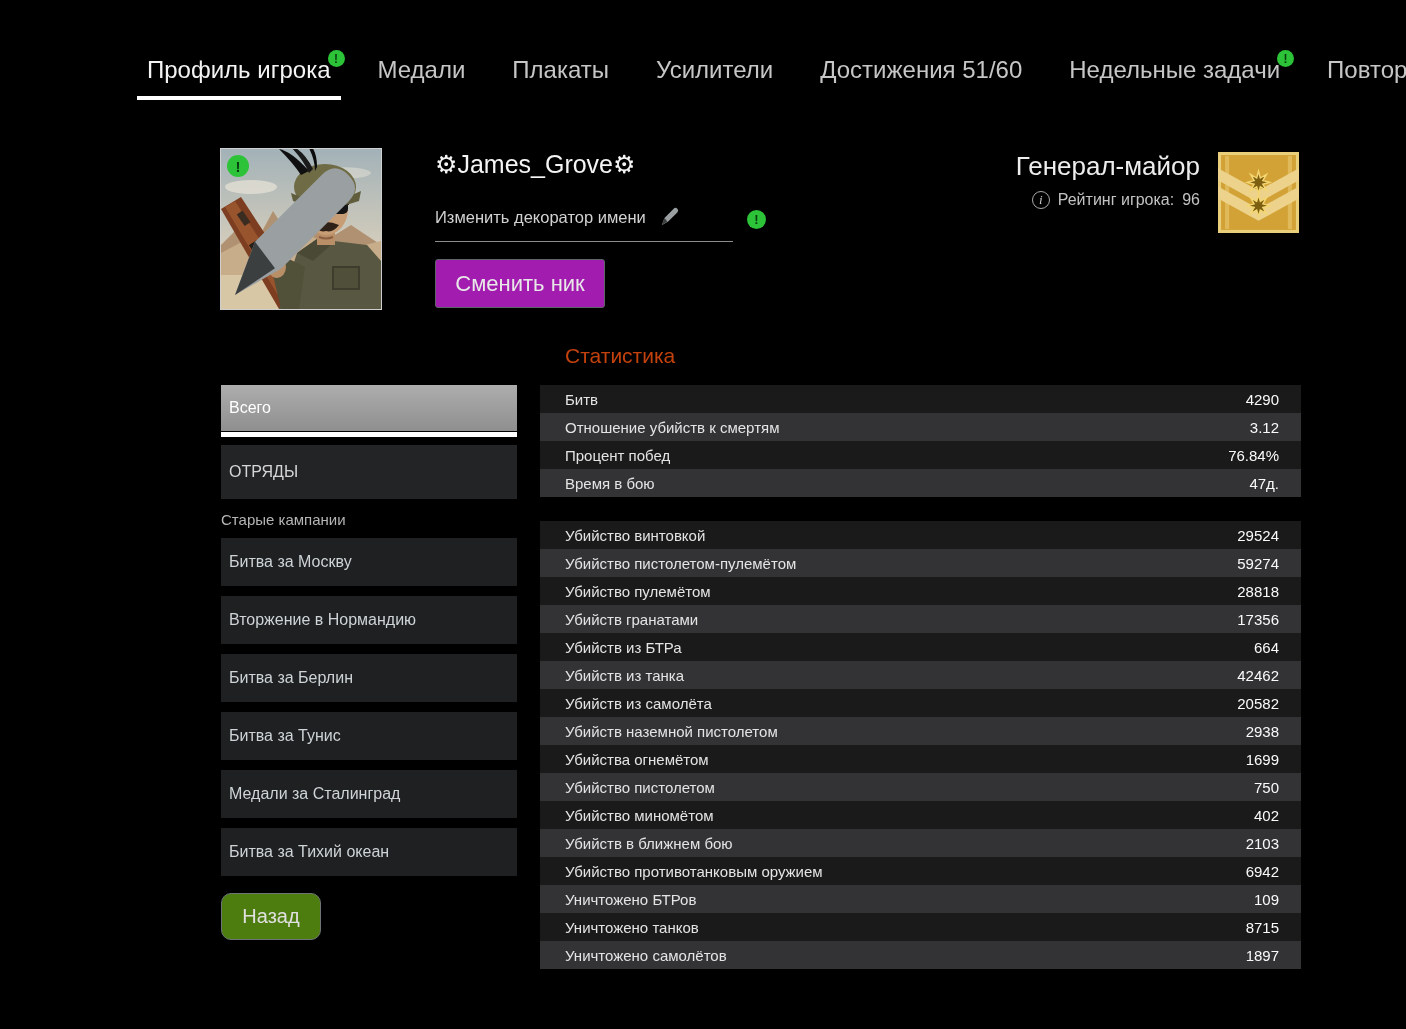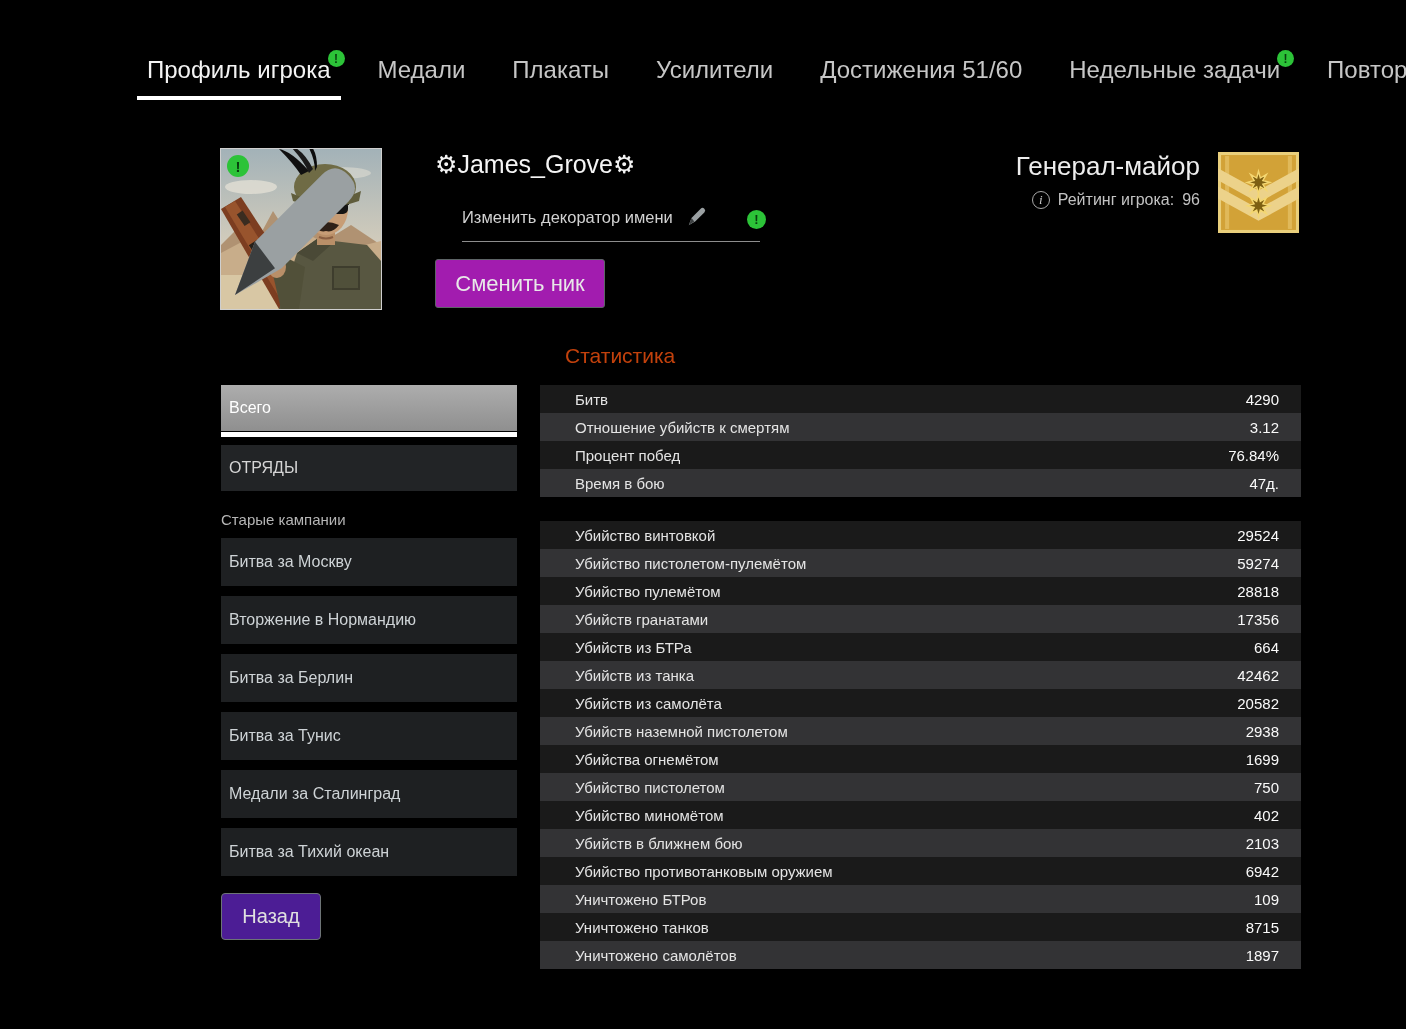--- a/index.html
+++ b/index.html
@@ -36,21 +36,21 @@
   .avatar svg { display:block; width:160px; height:160px; }
   .av-badge { position:absolute; top:6px; left:6px; }
   .av-pencil { position:absolute; top:6px; right:6px; width:24px; height:24px; cursor:pointer; }
 
   .player-name { position:absolute; left:435px; top:150px; font-size:25px; color:#f4f4f4; }
 
   .decorator-row {
     position:absolute; left:435px; top:206px; width:298px;
     display:flex; align-items:center; gap:13px;
     padding-bottom:13px; border-bottom:1px solid #8d8d8d;
-    font-size:16.5px; color:#d2d2d2; cursor:pointer;margin-left:27px;
+    font-size:16.5px; color:#d2d2d2; cursor:pointer;
   }
   .dec-badge { position:absolute; left:747px; top:210px; }
 
   .nick-btn {
     position:absolute; left:435px; top:259px; width:170px; height:49px;
     background:#a21caf; border:1px solid #5d6466; border-radius:3px;
     font-family:inherit; font-size:22px; color:#e8e8e8; cursor:pointer;
   }
 
   .rank-text { position:absolute; left:800px; top:151px; width:400px; text-align:right; }
@@ -65,36 +65,36 @@
   .insignia svg { display:block; width:81px; height:81px; }
 
   
   .side-btn {
     position:absolute; left:221px; width:296px; height:48px;
     display:flex; align-items:center; padding-left:8px;
     background:#1e2022; color:#ced3d6; font-size:16px; cursor:pointer;
   }
   .side-total { height:46px; background:linear-gradient(#adadad,#8f8f8f); color:#fff; }
   .side-underline { position:absolute; left:221px; top:432px; width:296px; height:5px; background:#fff; }
-  .side-squads { background:#222426; color:#d6d6d6; height:46px; }
+  .side-squads { background:#222426; color:#d6d6d6; height:54px; }
   .side-label { position:absolute; left:221px; top:511px; font-size:15px; color:#b5b5b5; }
   .back-btn {
     position:absolute; left:221px; top:893px; width:100px; height:47px;
     display:flex; align-items:center; justify-content:center;
-    background:#4c1d95; border:1px solid #6d7476; border-radius:4px;
+    background:#4d7c0f; border:1px solid #6d7476; border-radius:10px;
     color:#e0e0e0; font-size:20px; cursor:pointer;
   }
 
   
   .stats-title { position:absolute; left:565px; top:344px; font-size:21px; font-weight:normal; color:#c2410c; }
   .stat-table { position:absolute; left:540px; width:761px; }
   .stat-row { height:28px; display:flex; align-items:center; padding:0 22px 0 25px; }
   .stat-row:nth-child(odd)  { background:#1a1a1a; }
   .stat-row:nth-child(even) { background:#333335; }
-  .stat-label { font-size:15px; color:#e4e4e4;margin-left:10px; }
+  .stat-label { font-size:15px; color:#e4e4e4; }
   .stat-value { margin-left:auto; font-size:15px; color:#fafafa; }
 
   .pencil-sm { width:22px; height:22px; }
 </style>
 </head>
 <body>
 
 <svg width="0" height="0" style="position:absolute">
   <defs>
     <g id="pencil">

